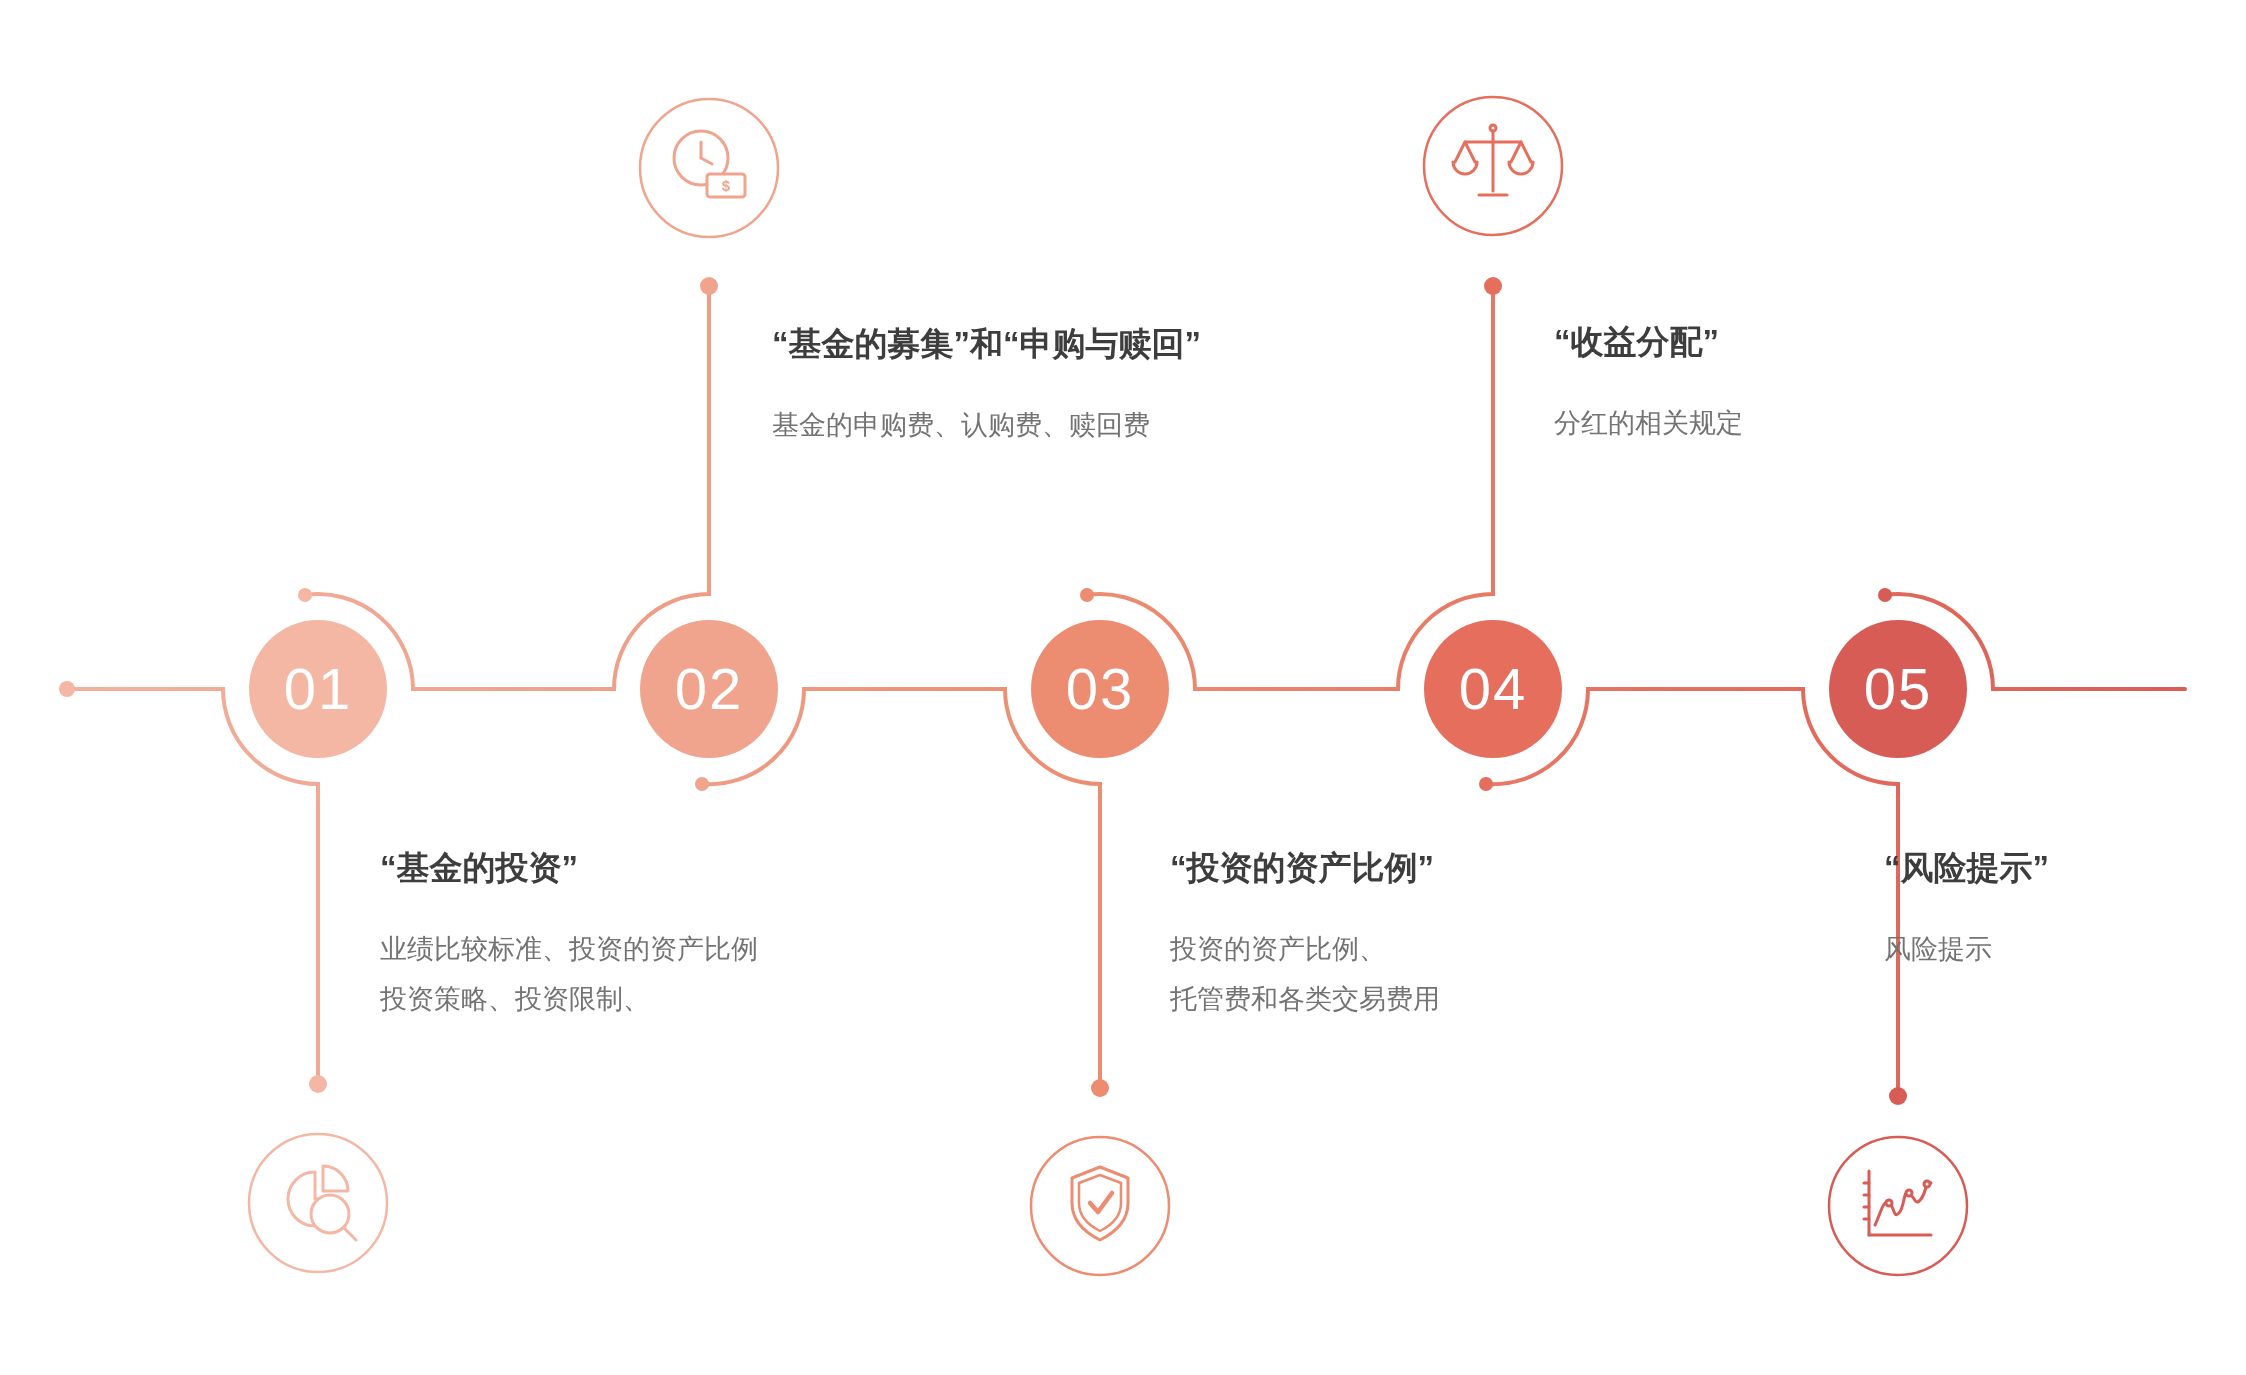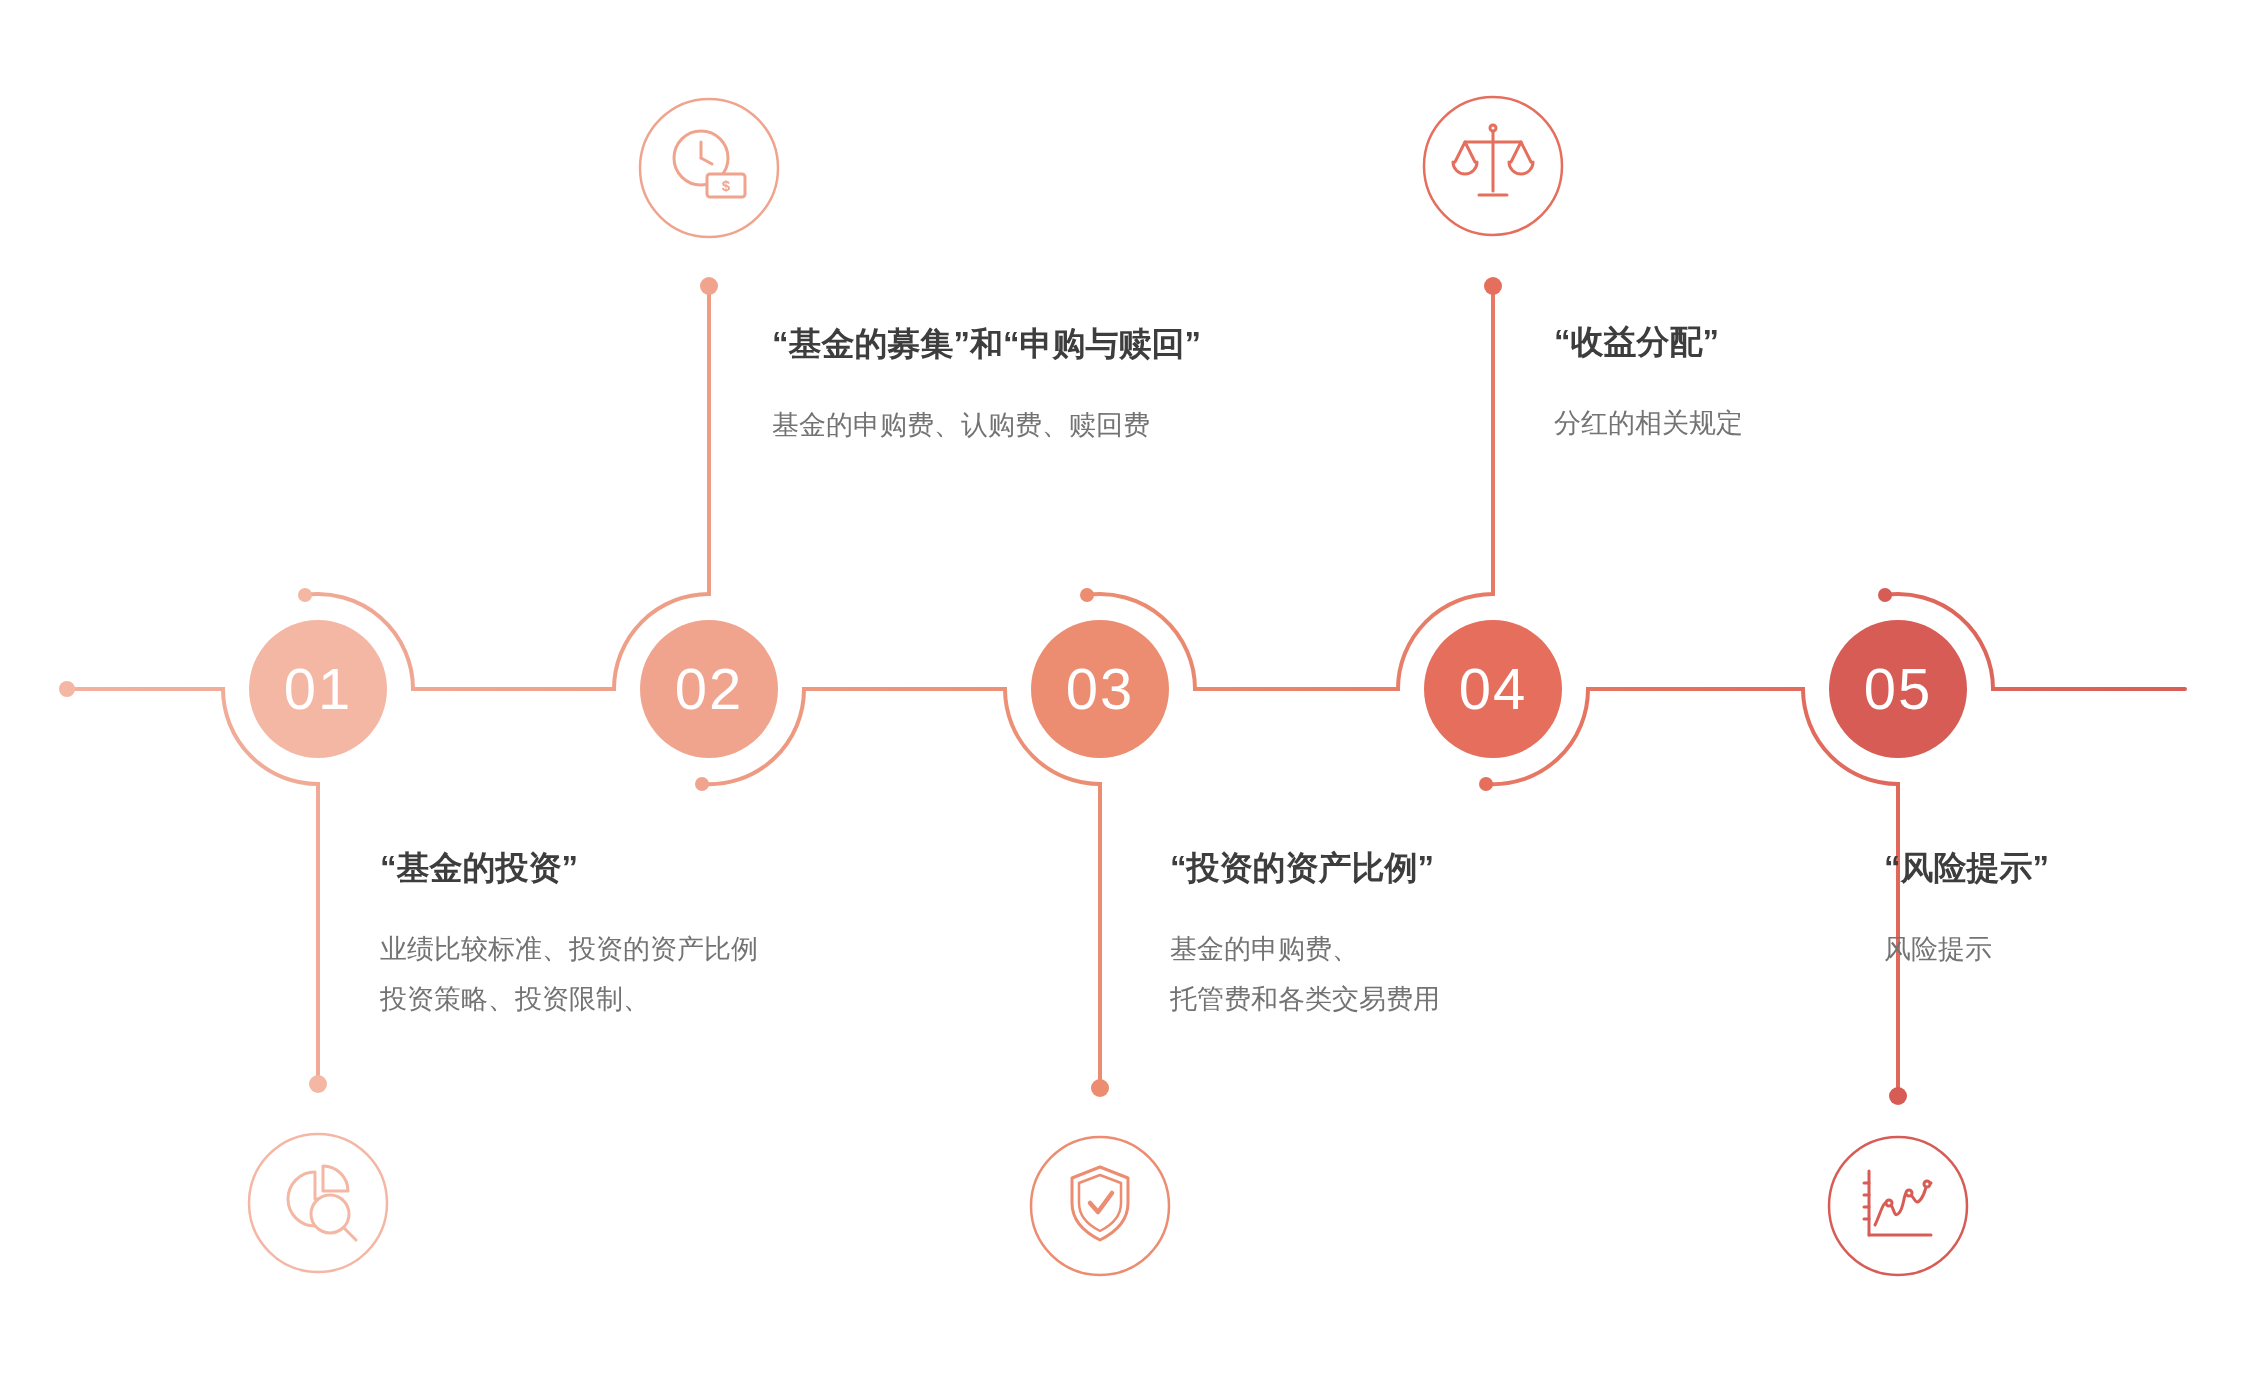--- a/index.html
+++ b/index.html
@@ -178,21 +178,21 @@
   <div class="step-text" id="text-2">
     <div class="step-title">“基金的募集”和“申购与赎回”</div>
     <div class="step-desc">
       <div>基金的申购费、认购费、赎回费</div>
     </div>
   </div>
 
   <div class="step-text" id="text-3">
     <div class="step-title">“投资的资产比例”</div>
     <div class="step-desc">
-      <div>基金的申购费、</div>
+      <div>投资的资产比例、</div>
       <div>托管费和各类交易费用</div>
     </div>
   </div>
 
   <div class="step-text" id="text-4">
     <div class="step-title">“收益分配”</div>
     <div class="step-desc">
       <div>分红的相关规定</div>
     </div>
   </div>

